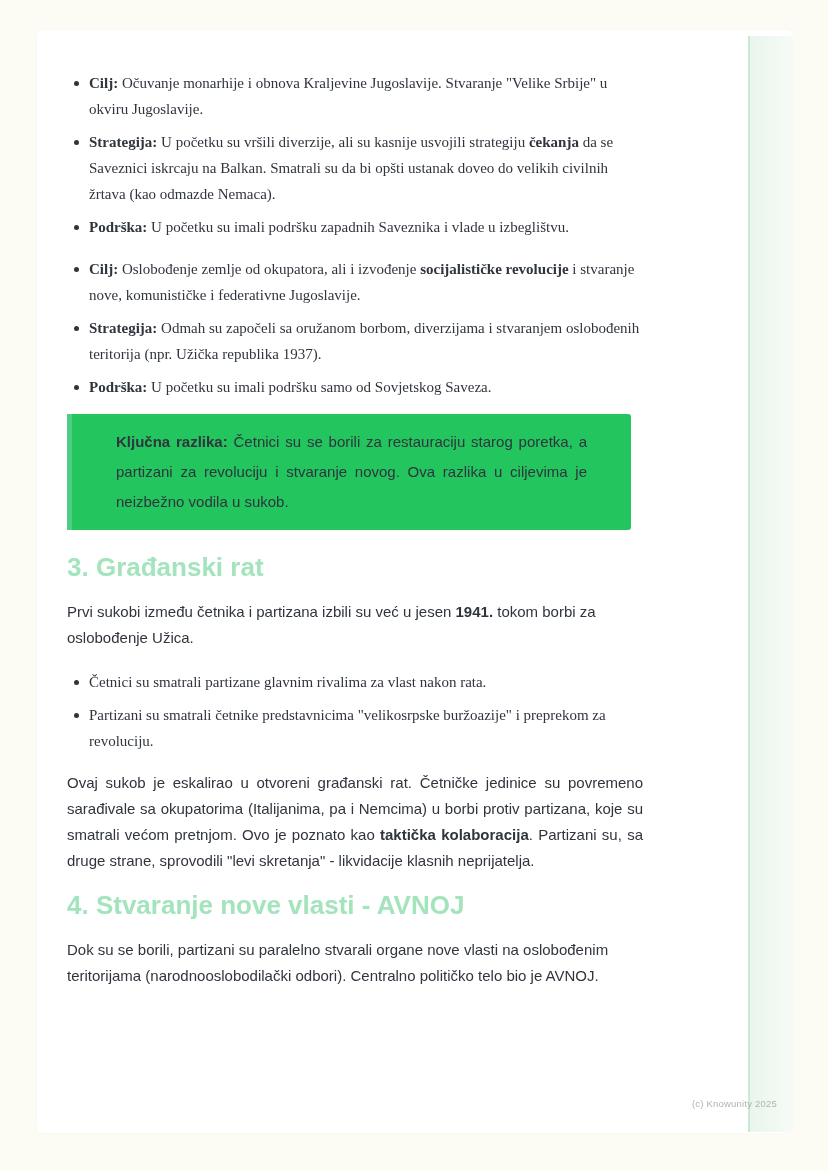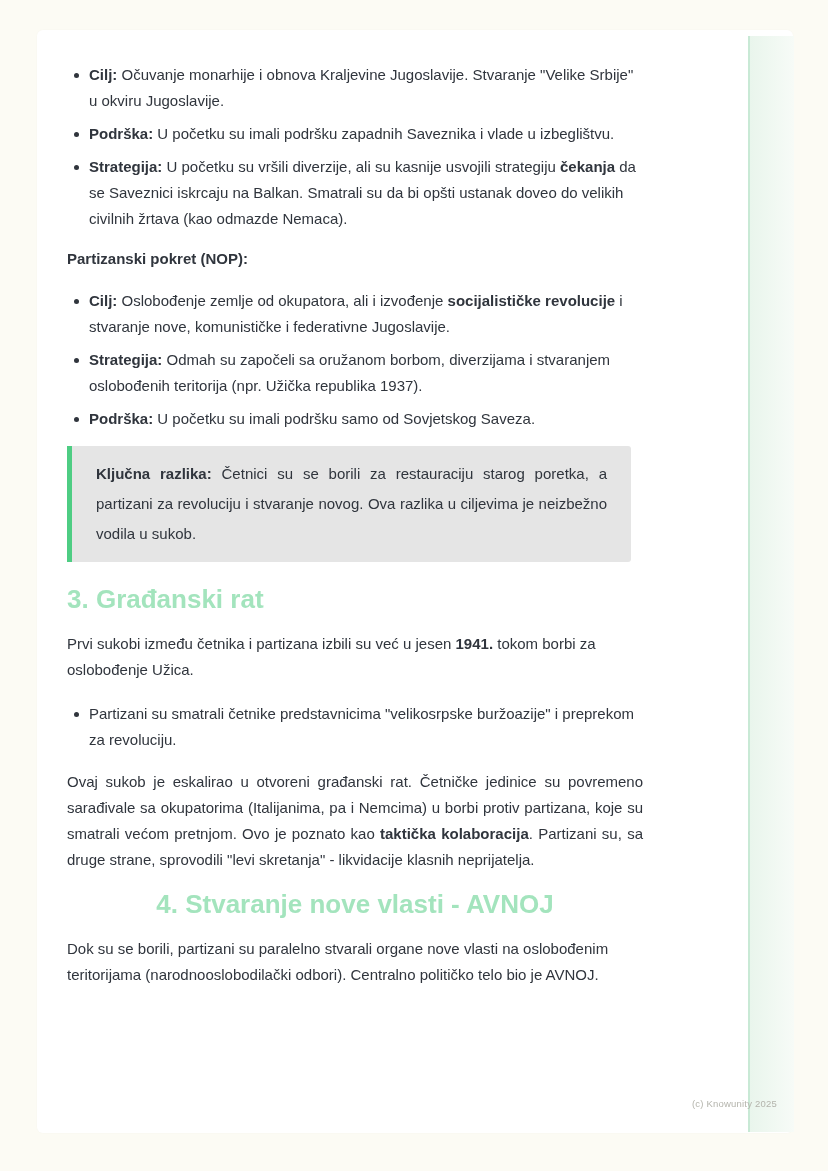--- a/index.html
+++ b/index.html
@@ -28,76 +28,76 @@
     font-size:9.5px; color:#b4b4ac; letter-spacing:0.2px;
     z-index:3; white-space:nowrap;
   }
   .content {
     position:relative; z-index:2;
     padding:24px 150px 0 30px;
     font-size:15px; line-height:26px;
     color:#30353d;
   }
   .b { font-weight:700; }
-  ul { margin:8px 0 14px 0; padding:0 0 0 22px; list-style:none; }
+  ul { margin:16px 0 14px 0; padding:0 0 0 22px; list-style:none;font-family:Liberation Serif, serif; }
   li { position:relative; margin:0 0 7px 0; }
   li::before {
     content:""; position:absolute; left:-15px; top:10.5px;
     width:5px; height:5px; border-radius:50%;
     background:#30353d;
   }
   .lead-bold { font-weight:700; margin:0 0 16px 0; }
   p { margin:16px 0 18px 0; }
   .justify { text-align:justify; }
   .callout {
     margin:0 12px 0 0;
     border-left:5px solid #4ecd83;
-    background:#e5e5e5;
-    padding:13px 24px;
+    background:#22c55e;
+    padding:13px 44px;
     line-height:30px;
     text-align:justify;
     border-radius:0 3px 3px 0;
   }
   h2 {
     color:#a3e4bd;
     font-size:26px; line-height:23px;
     font-weight:700;
     margin:26px 0 20px 0;
   }
-  h2.second { margin-top:20px;text-align:center; }
+  h2.second { margin-top:20px; }
 </style>
 </head>
 <body>
 
 <div class="card">
   <div class="green-strip"></div>
 
   <div class="content">
 
     <ul>
       <li><span class="b">Cilj:</span><span> Očuvanje monarhije i obnova Kraljevine Jugoslavije. Stvaranje "Velike Srbije" u okviru Jugoslavije.</span></li>
+      <li><span class="b">Strategija:</span><span> U početku su vršili diverzije, ali su kasnije usvojili strategiju </span><span class="b">čekanja</span><span> da se Saveznici iskrcaju na Balkan. Smatrali su da bi opšti ustanak doveo do velikih civilnih žrtava (kao odmazde Nemaca).</span></li>
       <li><span class="b">Podrška:</span><span> U početku su imali podršku zapadnih Saveznika i vlade u izbeglištvu.</span></li>
-      <li><span class="b">Strategija:</span><span> U početku su vršili diverzije, ali su kasnije usvojili strategiju </span><span class="b">čekanja</span><span> da se Saveznici iskrcaju na Balkan. Smatrali su da bi opšti ustanak doveo do velikih civilnih žrtava (kao odmazde Nemaca).</span></li>
     </ul>
 
-    <p class="lead-bold">Partizanski pokret (NOP):</p>
 
     <ul>
       <li><span class="b">Cilj:</span><span> Oslobođenje zemlje od okupatora, ali i izvođenje </span><span class="b">socijalističke revolucije</span><span> i stvaranje nove, komunističke i federativne Jugoslavije.</span></li>
       <li><span class="b">Strategija:</span><span> Odmah su započeli sa oružanom borbom, diverzijama i stvaranjem oslobođenih teritorija (npr. Užička republika 1937).</span></li>
       <li><span class="b">Podrška:</span><span> U početku su imali podršku samo od Sovjetskog Saveza.</span></li>
     </ul>
 
     <div class="callout"><span class="b">Ključna razlika:</span><span> Četnici su se borili za restauraciju starog poretka, a partizani za revoluciju i stvaranje novog. Ova razlika u ciljevima je neizbežno vodila u sukob.</span></div>
 
     <h2>3. Građanski rat</h2>
 
     <p><span>Prvi sukobi između četnika i partizana izbili su već u jesen </span><span class="b">1941.</span><span> tokom borbi za oslobođenje Užica.</span></p>
 
     <ul>
+      <li><span>Četnici su smatrali partizane glavnim rivalima za vlast nakon rata.</span></li>
       <li><span>Partizani su smatrali četnike predstavnicima "velikosrpske buržoazije" i preprekom za revoluciju.</span></li>
     </ul>
 
     <p class="justify"><span>Ovaj sukob je eskalirao u otvoreni građanski rat. Četničke jedinice su povremeno sarađivale sa okupatorima (Italijanima, pa i Nemcima) u borbi protiv partizana, koje su smatrali većom pretnjom. Ovo je poznato kao </span><span class="b">taktička kolaboracija</span><span>. Partizani su, sa druge strane, sprovodili "levi skretanja" - likvidacije klasnih neprijatelja.</span></p>
 
     <h2 class="second">4. Stvaranje nove vlasti - AVNOJ</h2>
 
     <p><span>Dok su se borili, partizani su paralelno stvarali organe nove vlasti na oslobođenim teritorijama (narodnooslobodilački odbori). Centralno političko telo bio je AVNOJ.</span></p>
 
   </div>

